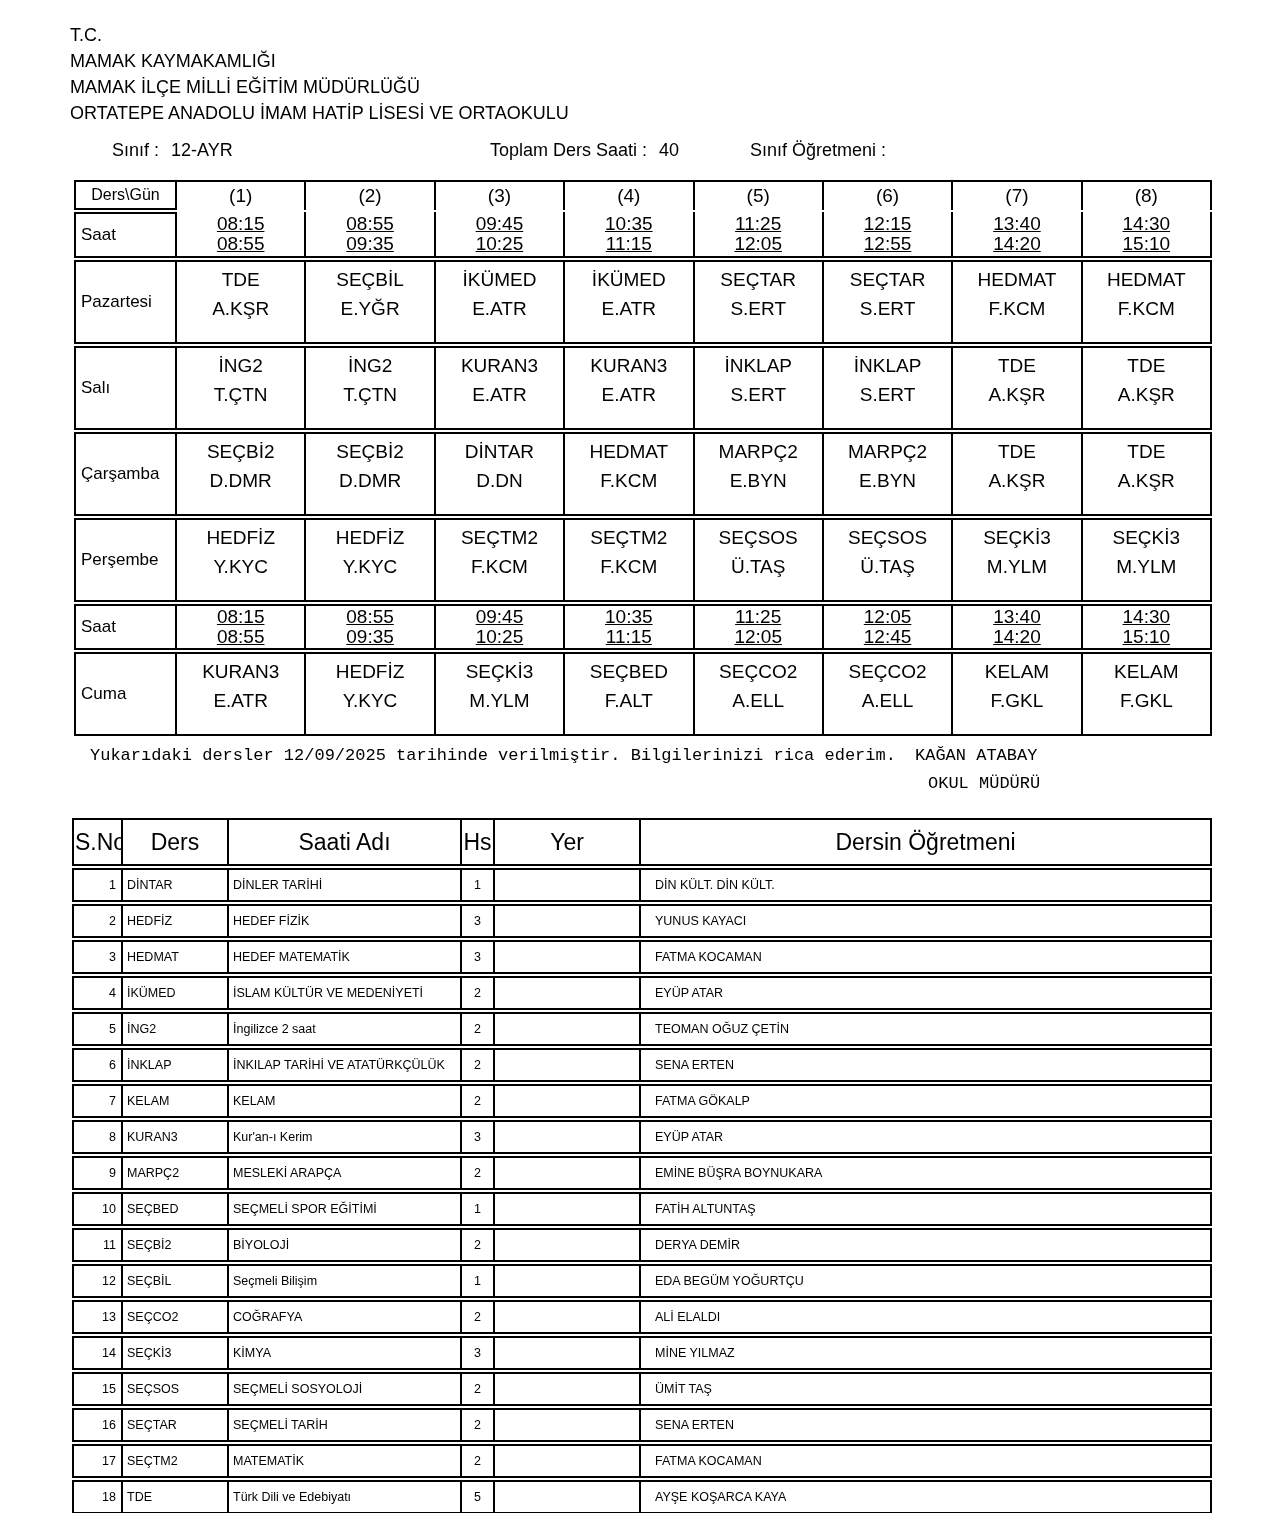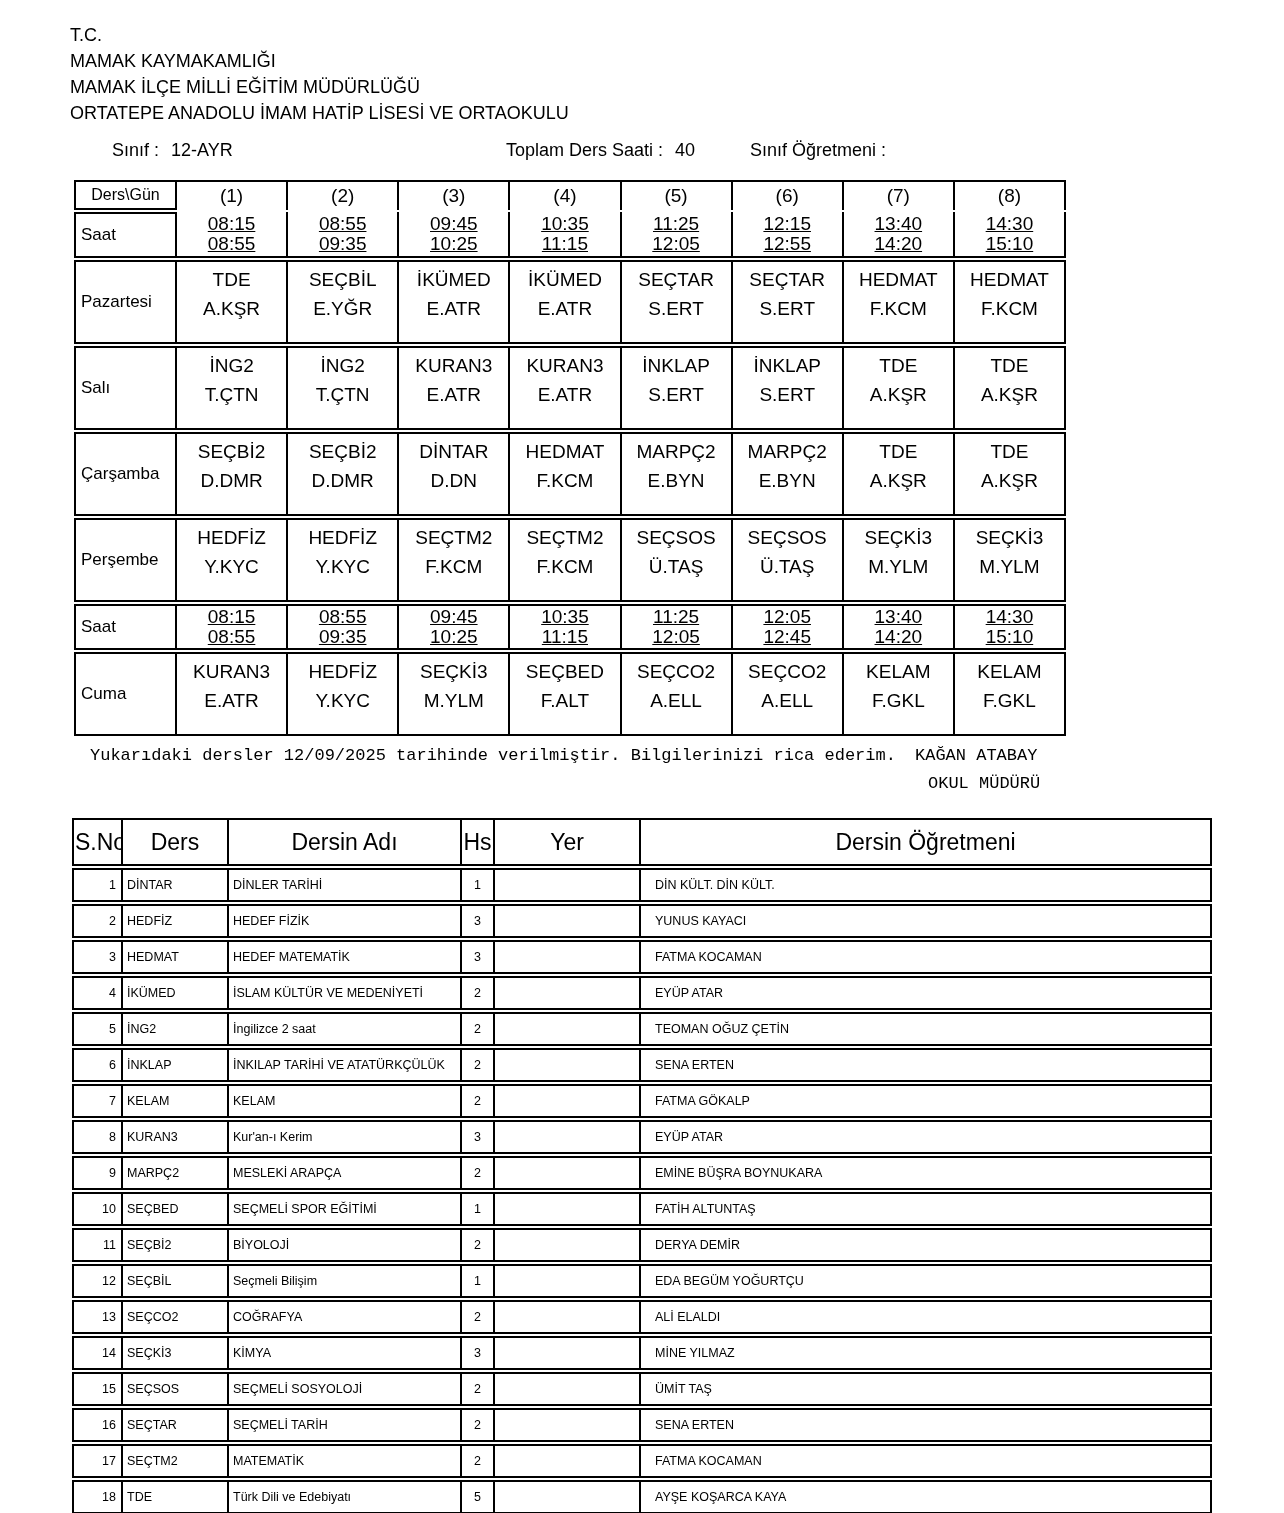--- a/index.html
+++ b/index.html
@@ -9,27 +9,27 @@
     color:#000; position:relative; overflow:hidden;
   }
   .page { position:relative; padding:22px 70px 0 70px; width:1144px; }
 
   
   .doc-header { width:1012px; text-align:left; font-size:18px; line-height:26px; }
 
   
   .info-bar { position:relative; height:26px; margin-top:14px; font-size:18px; }
   .info-bar .f1 { position:absolute; left:42px;  top:0; }
-  .info-bar .f2 { position:absolute; left:436px; top:0; }
+  .info-bar .f2 { position:absolute; left:420px; top:0; }
   .info-bar .f3 { position:absolute; left:680px; top:0; }
   .info-bar .val { margin-left:12px; }
 
   
   table.tt {
-    margin:12px 0 0 4px; width:992px;
+    margin:12px 0 0 4px; width:1138px;
     border-collapse:separate; border-spacing:0 2px; table-layout:fixed;
   }
   table.tt td { border:2px solid #000; overflow:hidden; vertical-align:middle; }
   table.tt td + td { border-left-width:0; }
   .tt col.c0 { width:103px; }
   .tt tr.r-head td { height:24px; border-bottom:none; text-align:center; font-size:19px; }
   .tt tr.r-head td.corner { border-bottom:2px solid #000; font-size:16px; }
   .tt tr.r-saat1 td { border-top:none; }
   .tt tr.r-saat1 td.daylab { border-top:2px solid #000; }
   .tt tr.r-saat td { height:40px; }
@@ -366,21 +366,21 @@
         <col class="k1">
         <col class="k2">
         <col class="k3">
         <col class="k4">
         <col class="k5">
       </colgroup>
     <tbody>
         <tr class="h">
       <td>S.No</td>
       <td>Ders</td>
-      <td>Dersin Adı</td>
+      <td>Saati Adı</td>
       <td>Hs</td>
       <td>Yer</td>
       <td>Dersin Öğretmeni</td>
     </tr>
     <tr class="r">
           <td class="no">1</td>
           <td class="cd">DİNTAR</td>
           <td class="nm">DİNLER TARİHİ</td>
           <td class="hs">1</td>
           <td class="yer"></td>

